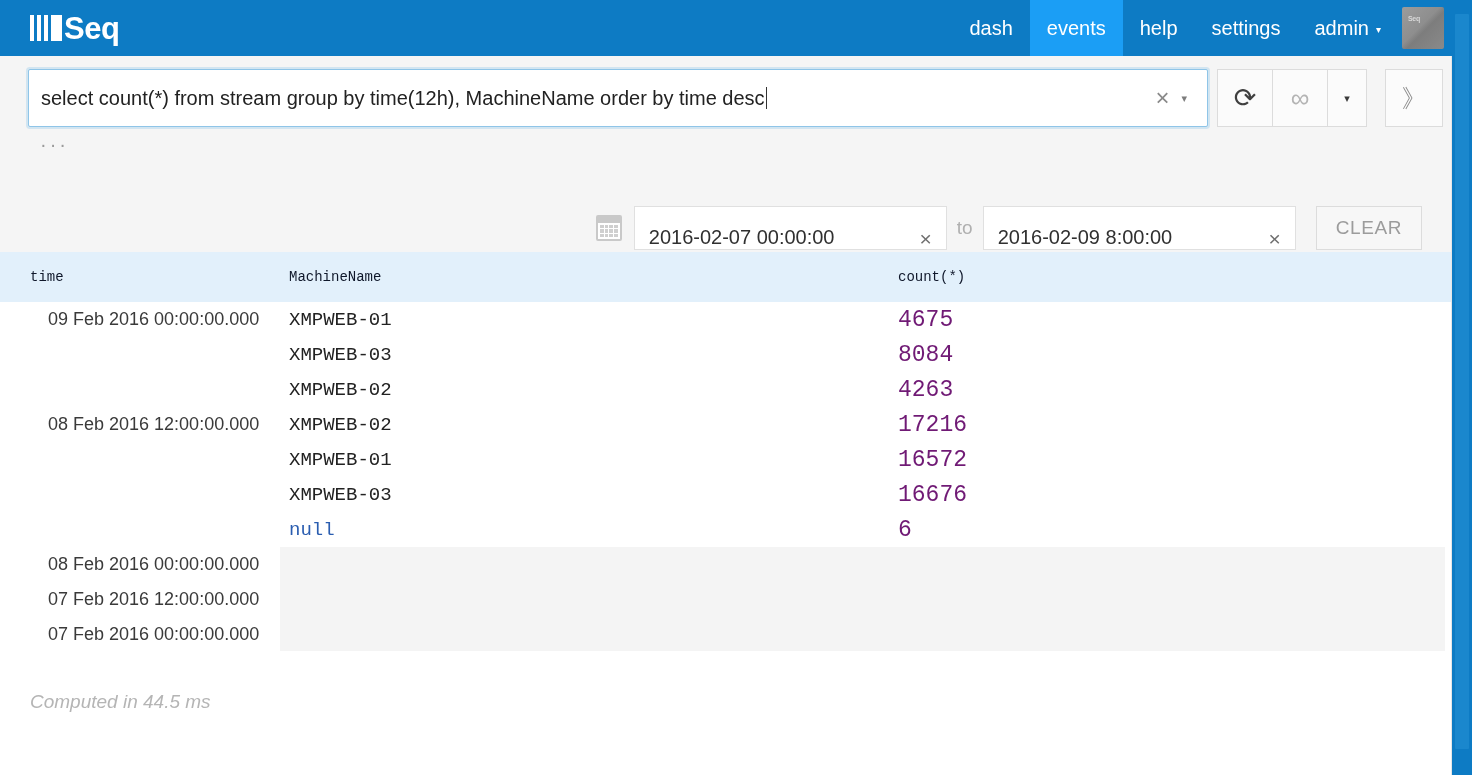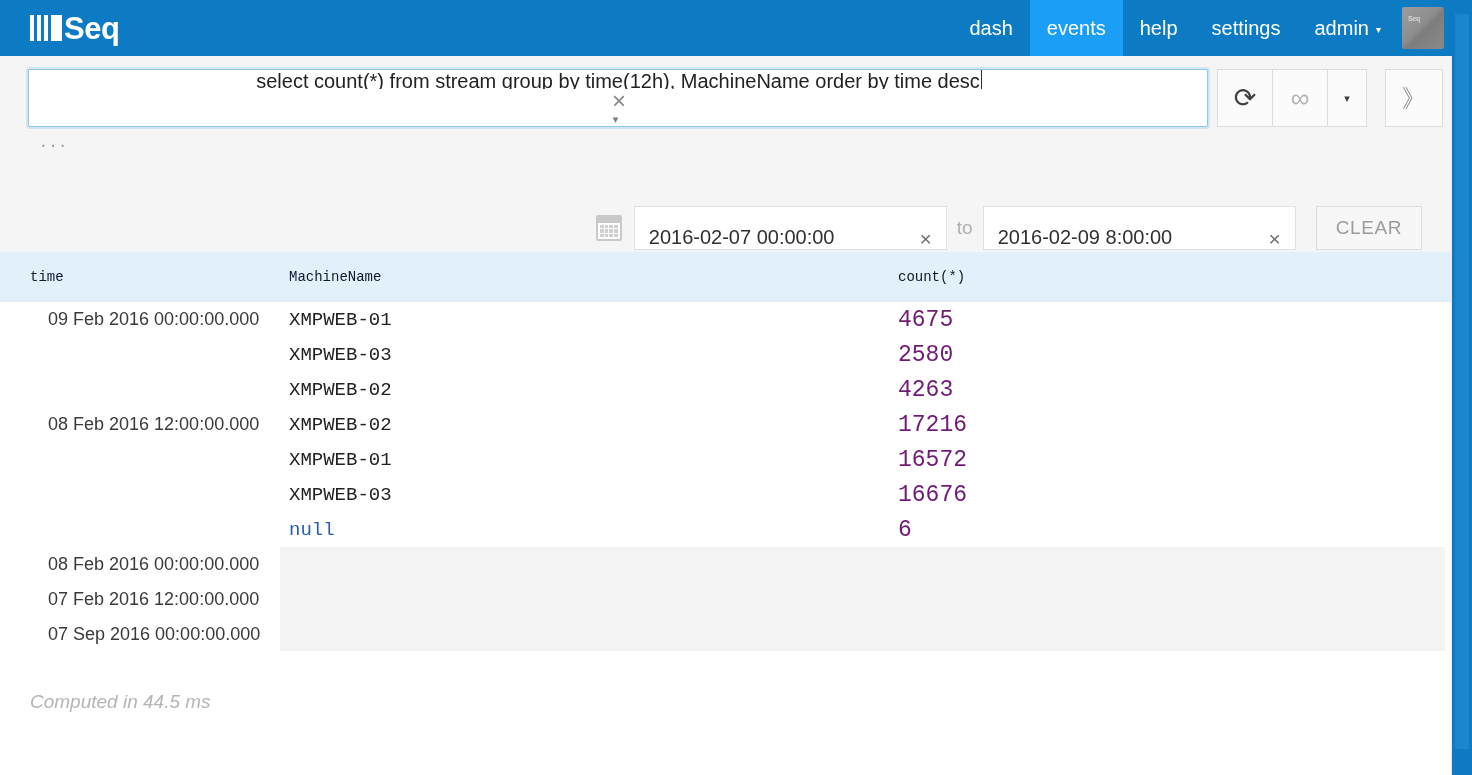--- a/index.html
+++ b/index.html
@@ -70,21 +70,20 @@
     display: flex; align-items: flex-start;
   }
   .query-box {
     width: 1180px; height: 58px;
     background: #ffffff;
     border: 1px solid #8fc5e8;
     border-radius: 2px;
     box-shadow: 0 0 0 2px rgba(120,185,230,0.28);
     display: flex; align-items: center;
     padding: 0 10px 0 12px;
-    flex-direction: column;
   }
   .query-text {
     flex: 1;
     font-size: 20px; color: #222222;
     white-space: nowrap; overflow: hidden;
     font-family: "Liberation Sans", sans-serif;
     position: relative;
   }
   .caret {
     display: inline-block;
@@ -347,21 +346,21 @@
 
   <div id="tbody">
       <div class="trow">
         <div class="cell-time">09 Feb 2016 00:00:00.000</div>
         <div class="cell-mach mono">XMPWEB-01</div>
         <div class="cell-count mono">4675</div>
       </div>
       <div class="trow">
         <div class="cell-time"></div>
         <div class="cell-mach mono">XMPWEB-03</div>
-        <div class="cell-count mono">2580</div>
+        <div class="cell-count mono">8084</div>
       </div>
       <div class="trow">
         <div class="cell-time"></div>
         <div class="cell-mach mono">XMPWEB-02</div>
         <div class="cell-count mono">4263</div>
       </div>
       <div class="trow">
         <div class="cell-time">08 Feb 2016 12:00:00.000</div>
         <div class="cell-mach mono">XMPWEB-02</div>
         <div class="cell-count mono">17216</div>
@@ -385,21 +384,21 @@
         <div class="cell-time">08 Feb 2016 00:00:00.000</div>
         <div class="cell-mach mono"></div>
         <div class="cell-count mono"></div>
       </div>
       <div class="trow">
         <div class="cell-time">07 Feb 2016 12:00:00.000</div>
         <div class="cell-mach mono"></div>
         <div class="cell-count mono"></div>
       </div>
       <div class="trow">
-        <div class="cell-time">07 Sep 2016 00:00:00.000</div>
+        <div class="cell-time">07 Feb 2016 00:00:00.000</div>
         <div class="cell-mach mono"></div>
         <div class="cell-count mono"></div>
       </div>
     </div>
 
   <div class="footer-note">Computed in 44.5 ms</div>
 </div>
 
 <div class="rail-divider"></div>
 <div class="right-rail">

